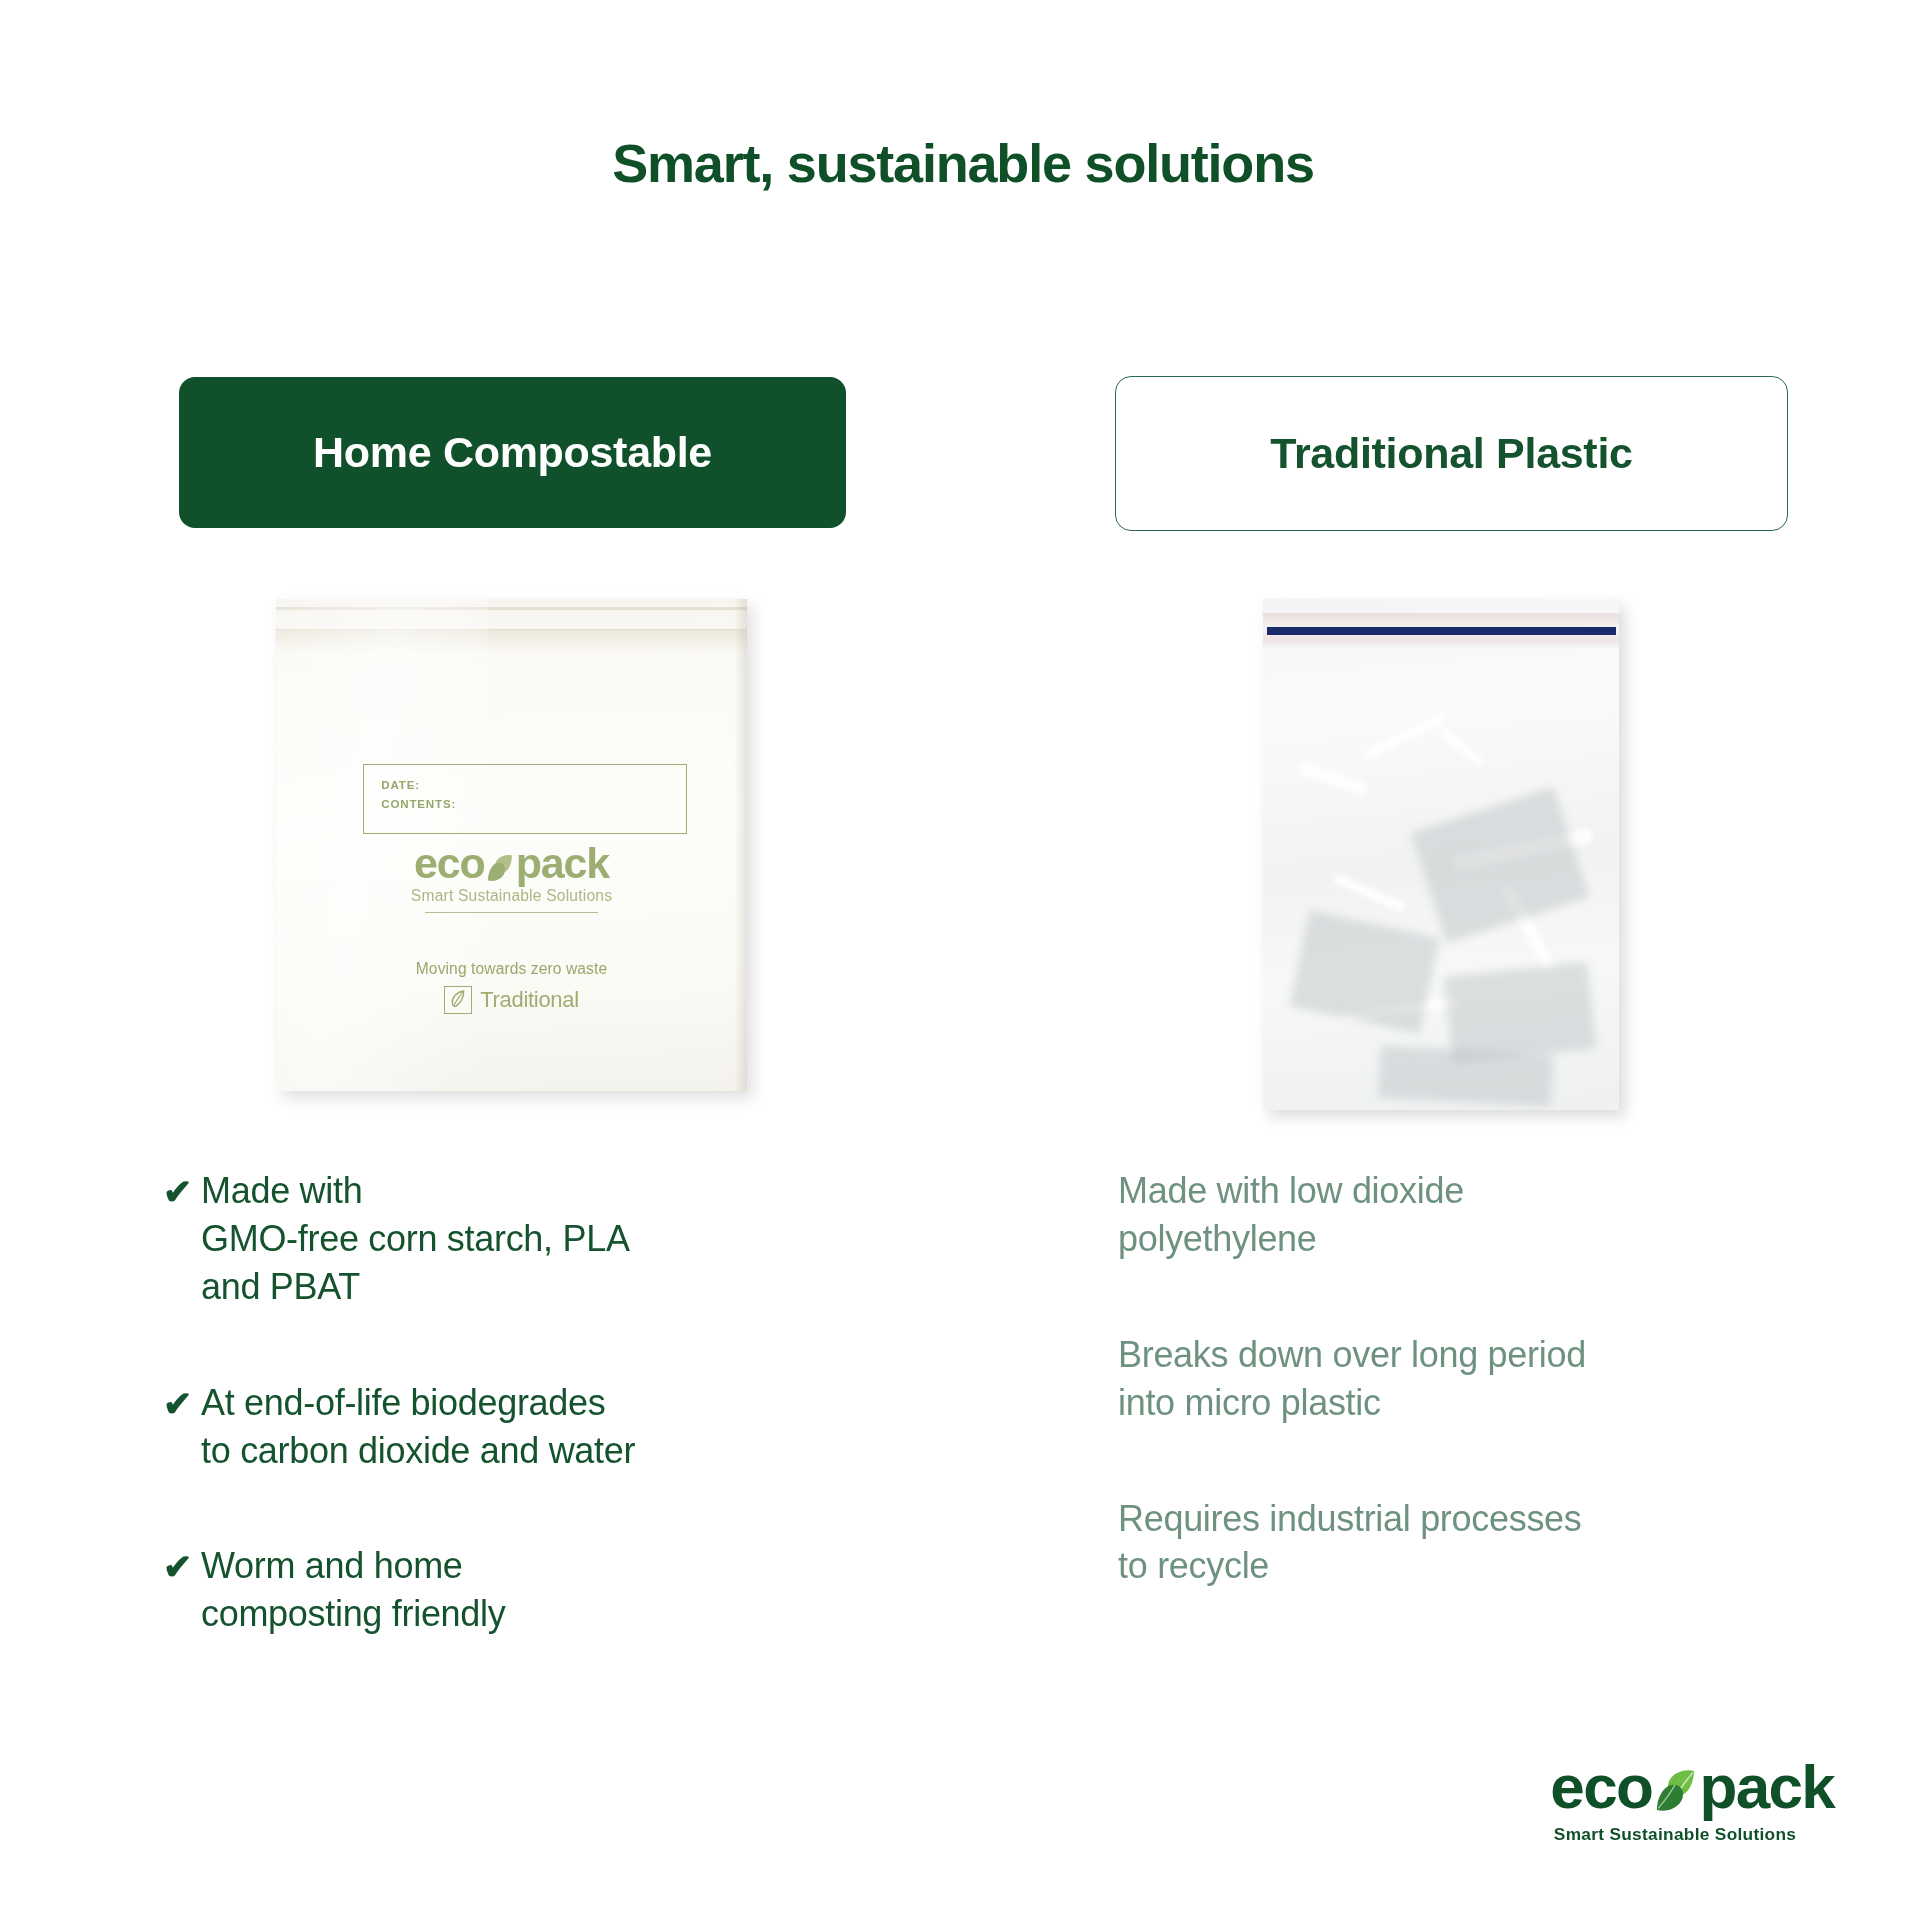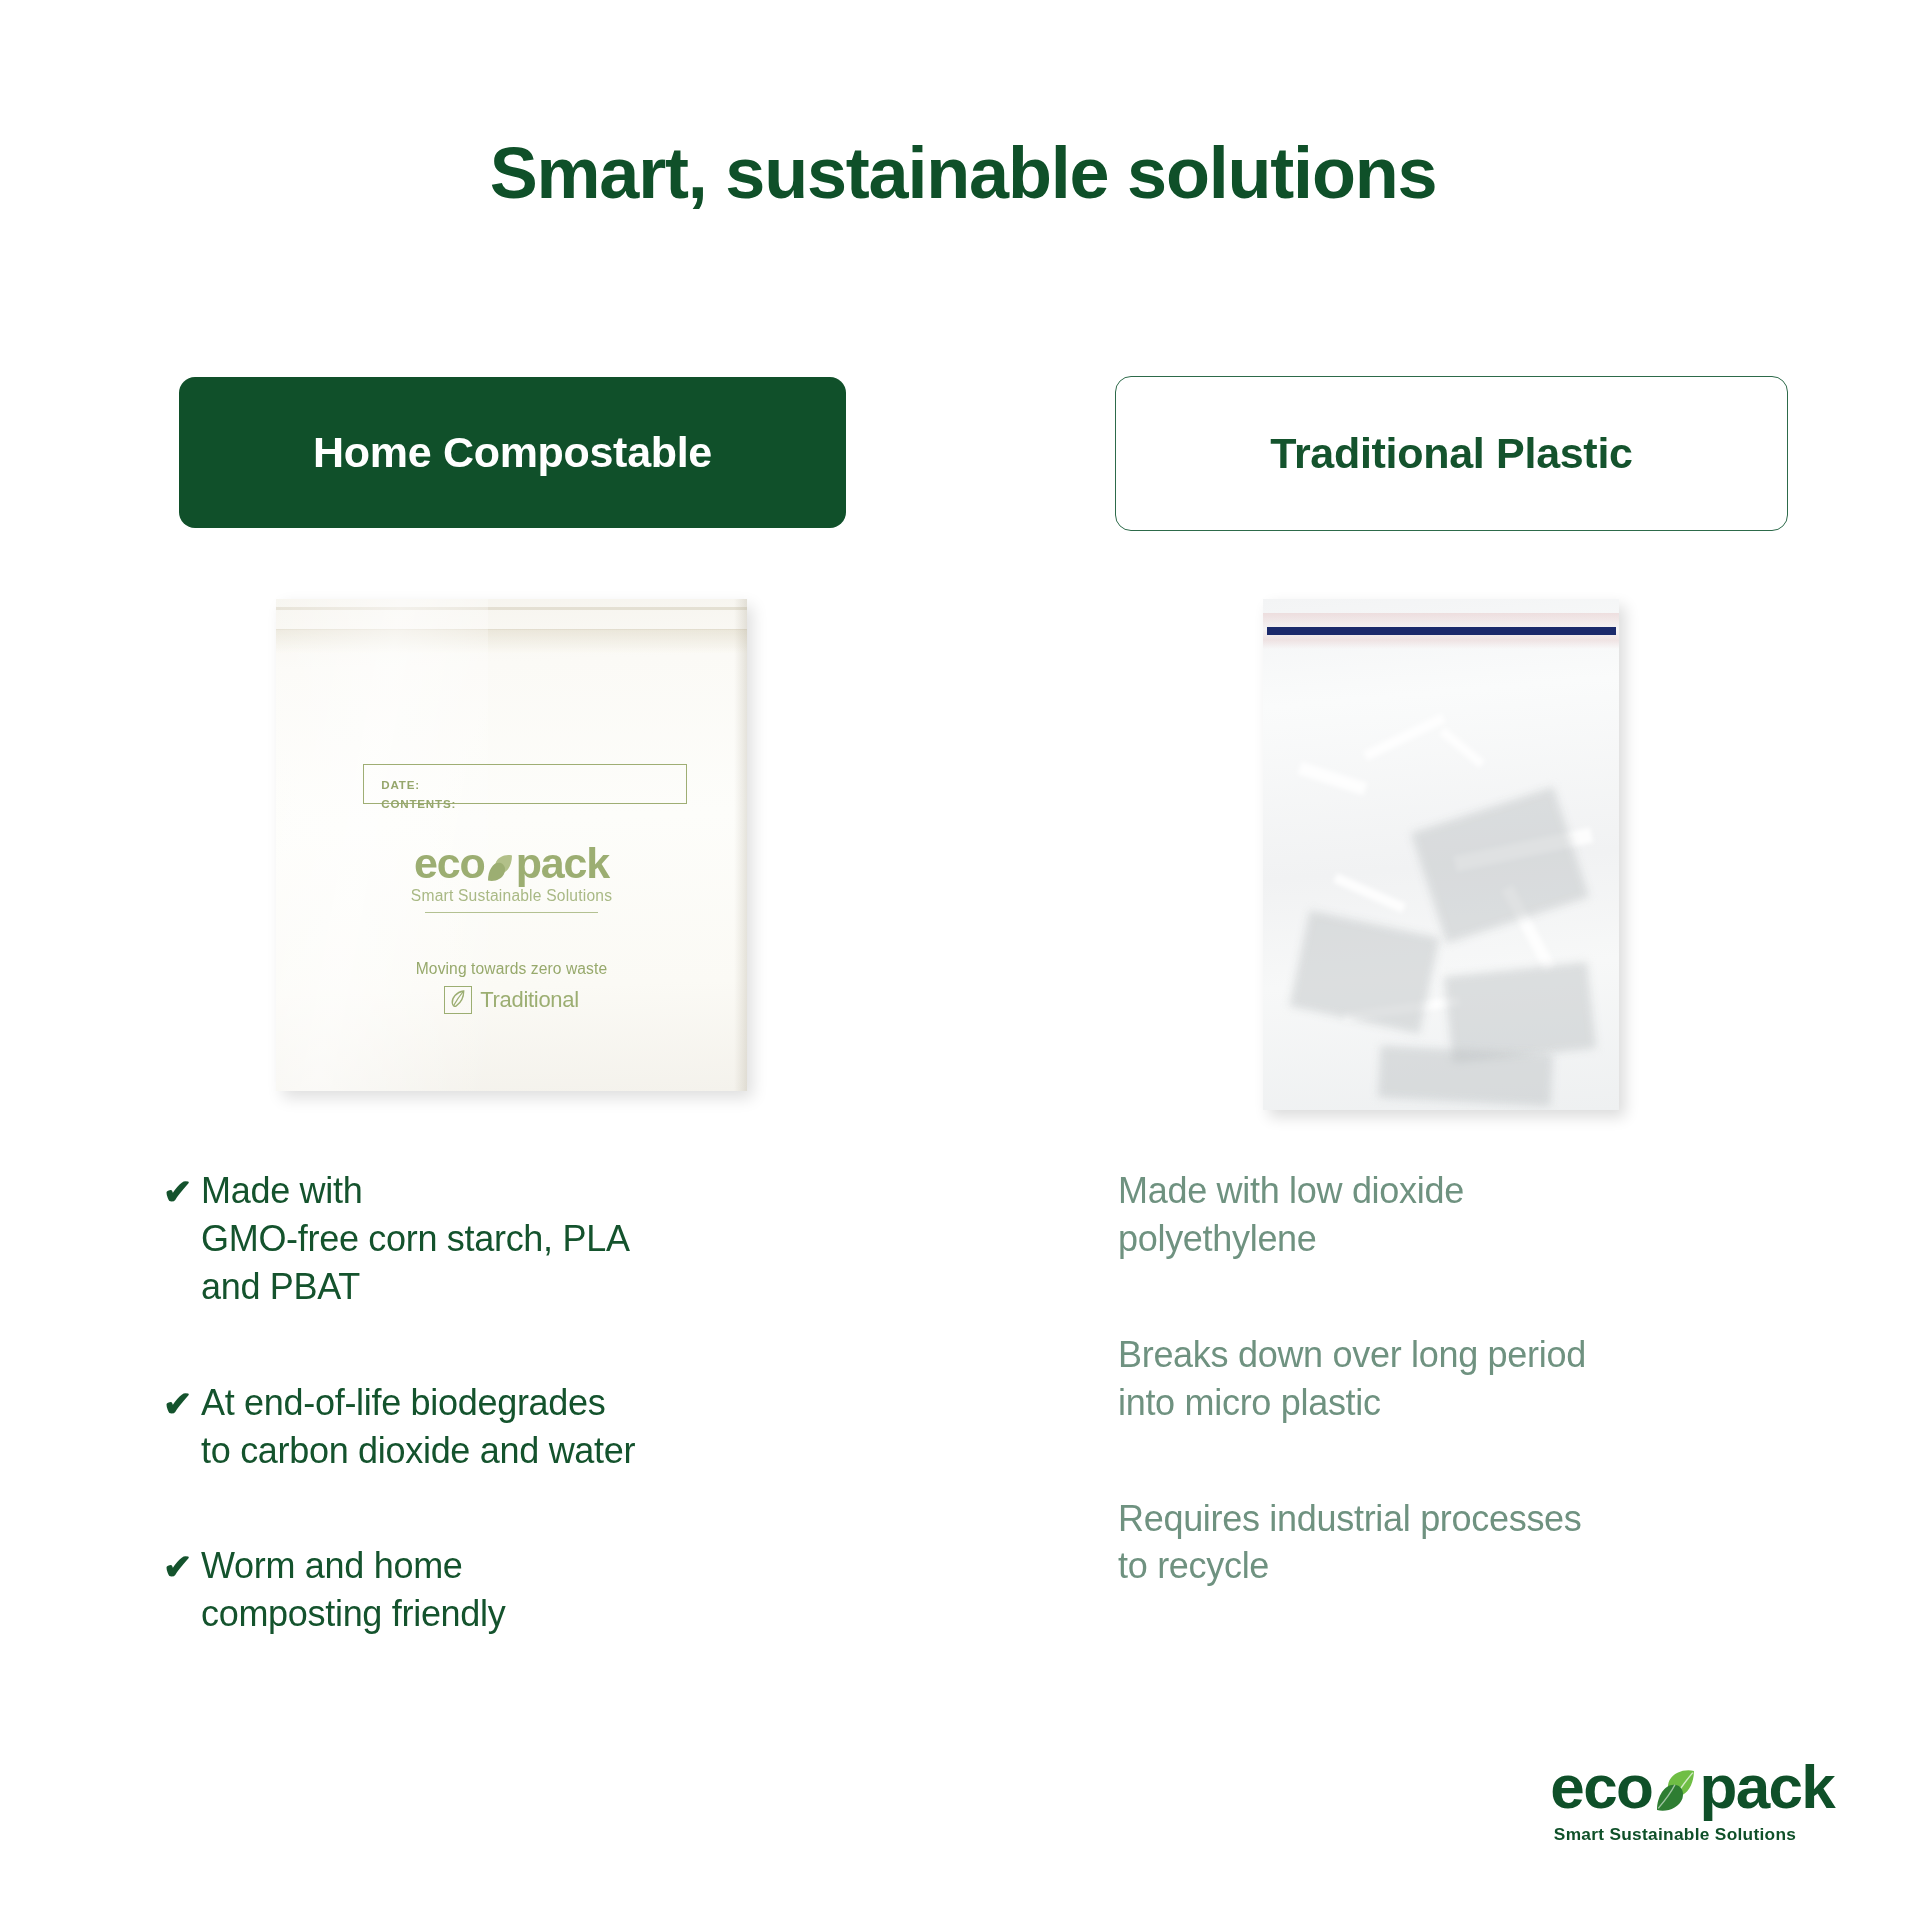--- a/index.html
+++ b/index.html
@@ -10,21 +10,21 @@
     position:relative;
     overflow:hidden;
   }
 
   
   .page-title{
     position:absolute;
     left:0; right:0; top:134px;
     text-align:center;
     color:#0f5029;
-    font-size:72px;
+    font-size:54px;
     font-weight:bold;
     letter-spacing:-1.2px;
     line-height:1.1;
   }
 
   
   .pill{
     position:absolute;
     border-radius:16px;
     display:flex;
@@ -69,21 +69,21 @@
     position:absolute; left:-10%; top:0; width:55%; height:100%;
     background:linear-gradient(100deg,rgba(255,255,255,0) 0%,rgba(255,255,255,0.55) 50%,rgba(255,255,255,0) 100%);
     pointer-events:none;
   }
   .bag-compostable .right-edge{
     position:absolute; right:0; top:0; width:12.7px; height:100%;
     background:linear-gradient(90deg,rgba(0,0,0,0) 0%,rgba(170,163,145,0.28) 100%);
   }
   .label-box{
     position:absolute;
-    left:87px; top:165px; width:324px; height:40px;
+    left:87px; top:165px; width:324px; height:70px;
     border:1.2px solid #9fae74;
   }
   .label-box .lbl{
     position:absolute;
     left:17.3px;
     color:#96a76c;
     font-size:11.6px;
     font-weight:bold;
     letter-spacing:0.8px;
   }

